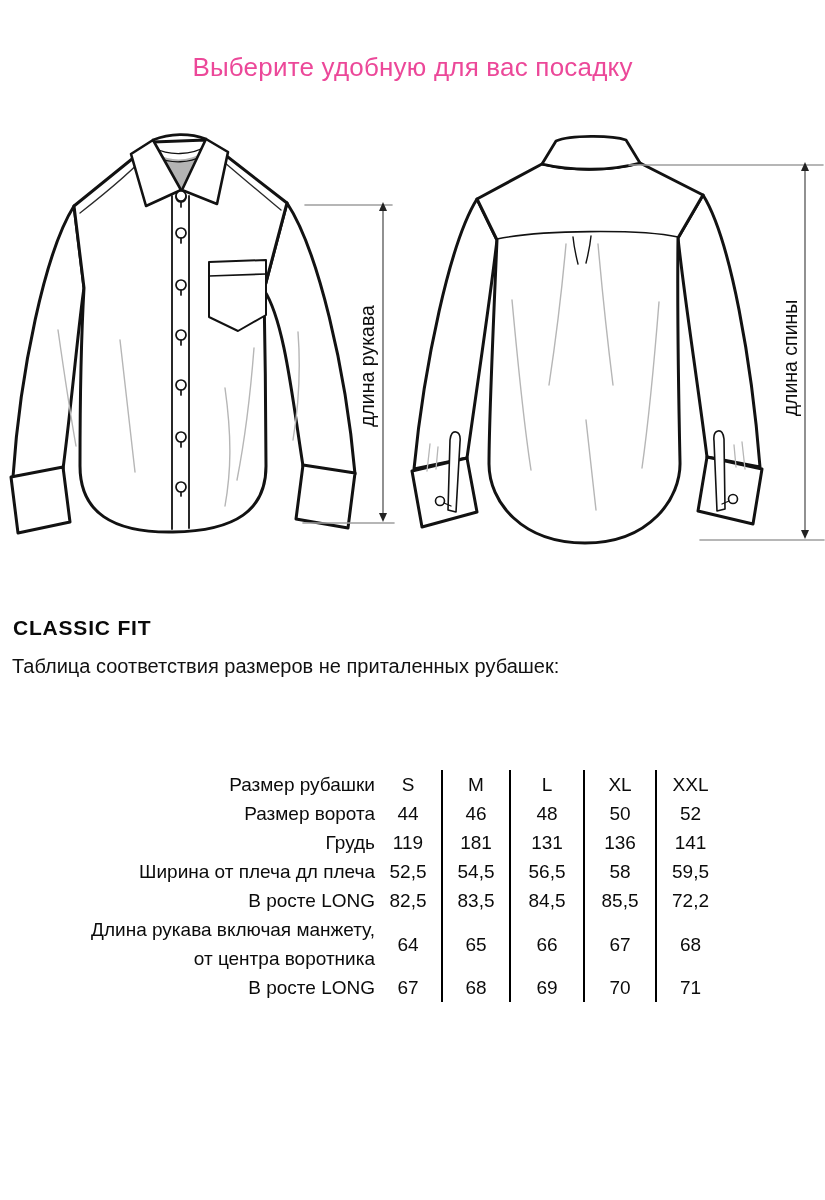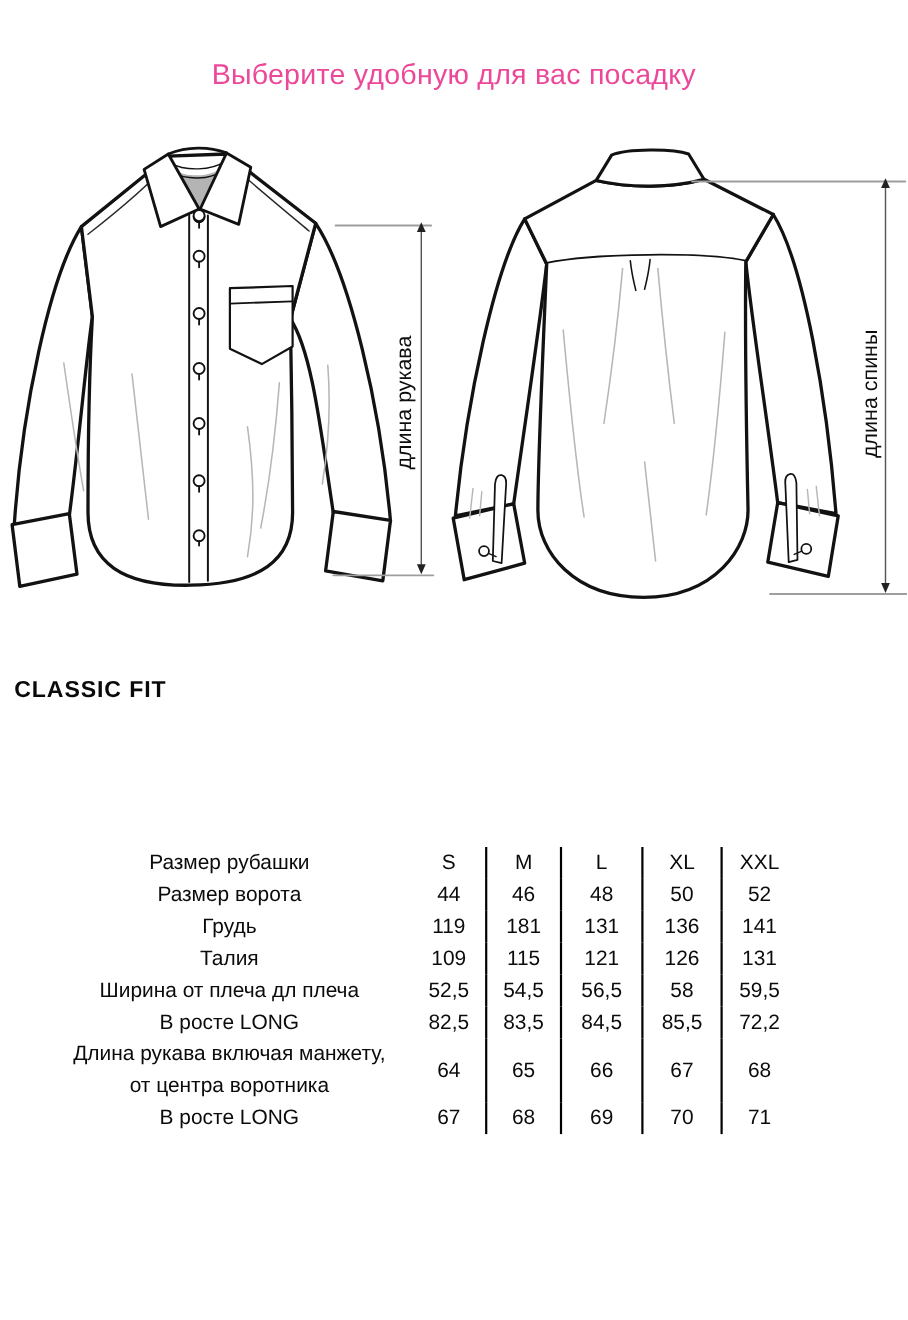--- a/index.html
+++ b/index.html
@@ -11,21 +11,21 @@
 
   #diagram{position:absolute;top:0;left:0;}
 
   .heading{position:absolute;top:616px;left:13px;font-size:21px;font-weight:bold;
            letter-spacing:0.8px;color:#0a0a0a;}
   .subtitle{position:absolute;top:655px;left:12px;font-size:20px;color:#111;}
 
   .size-table{position:absolute;top:770px;left:42px;border-collapse:collapse;}
   .size-table td{padding:0;font-size:19px;line-height:29px;height:29px;
                  vertical-align:middle;white-space:nowrap;color:#0b0b0b;}
-  .size-table td.lab{text-align:center;}
+  .size-table td.lab{text-align:right;}
   .size-table td.v{text-align:center;}
   .size-table td.d{border-left:2px solid #000;}
   .size-table tr.dbl td{height:58px;}
   .size-table tr.dbl td.lab span{display:block;line-height:29px;}
 
   svg text{font-family:"Liberation Sans", sans-serif;}
 </style>
 </head>
 <body>
 
@@ -148,20 +148,21 @@
       <path d="M 629 165 L 823 165" stroke="#9e9e9e" stroke-width="1.6"></path>
       <path d="M 700 540 L 824 540" stroke="#9e9e9e" stroke-width="1.6"></path>
       <path d="M 805 168 L 805 536" stroke="#555" stroke-width="1.3"></path>
       <polygon points="801,171 809,171 805,162" fill="#222"></polygon>
       <polygon points="801,530 809,530 805,539" fill="#222"></polygon>
       <text transform="translate(797,358) rotate(-90)" text-anchor="middle" font-size="19.5" fill="#0d0d0d">длина спины</text>
     </g>
   </svg>
 
   <div class="heading">CLASSIC FIT</div>
+  <div class="subtitle">Таблица соответствия размеров не приталенных рубашек:</div>
 
   <table class="size-table">
     <colgroup>
       <col style="width:333px">
         <col style="width:67px">
         <col style="width:68px">
       <col style="width:74px">
         <col style="width:72px">
         <col style="width:68px">
     </colgroup>
@@ -184,28 +185,20 @@
     </tr>
     <tr>
       <td class="lab">Грудь</td>
       <td class="v">119</td>
       <td class="v d">181</td>
       <td class="v d">131</td>
       <td class="v d">136</td>
       <td class="v d">141</td>
     </tr>
     <tr>
-      <td class="lab">Талия</td>
-      <td class="v">109</td>
-      <td class="v d">115</td>
-      <td class="v d">121</td>
-      <td class="v d">126</td>
-      <td class="v d">131</td>
-    </tr>
-    <tr>
       <td class="lab">Ширина от плеча дл плеча</td>
       <td class="v">52,5</td>
       <td class="v d">54,5</td>
       <td class="v d">56,5</td>
       <td class="v d">58</td>
       <td class="v d">59,5</td>
     </tr>
     <tr>
       <td class="lab">В росте LONG</td>
       <td class="v">82,5</td>

